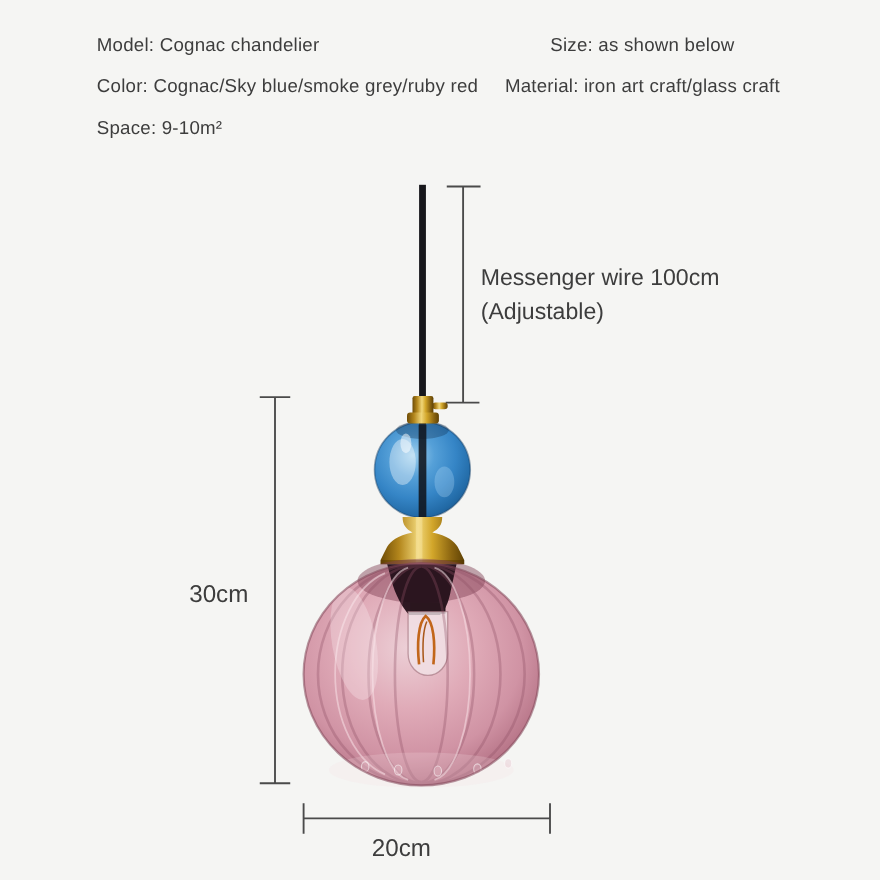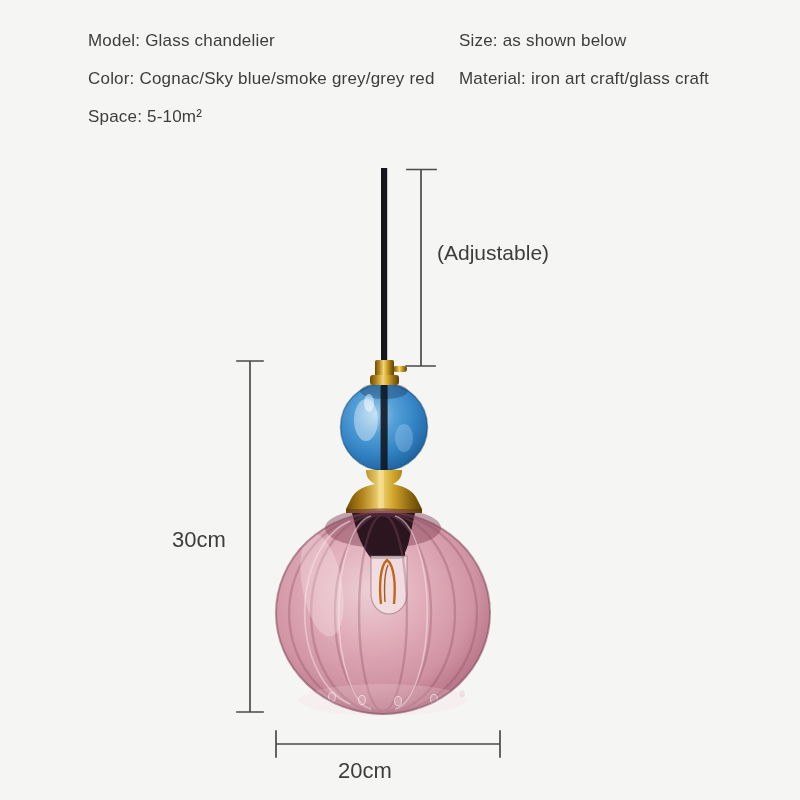--- a/index.html
+++ b/index.html
@@ -13,21 +13,21 @@
     color: var(--text, #3d3d3d);
   }
   .specs {
     position: absolute;
     top: 30px;
     display: flex;
     flex-direction: column;
     gap: 16px;
   }
   .specs-left  { left: 88px; }
-  .specs-right { left: 459px; }
+  .specs-right { left: 459px; align-items: center; }
   .spec {
     font-size: 17px;
     line-height: 22px;
     white-space: nowrap;
     letter-spacing: 0.2px;
   }
   .lamp-svg {
     position: absolute;
     left: 0; top: 0;
     width: 800px; height: 800px;
@@ -53,23 +53,23 @@
   }
   .dim-height { left: 172px; top: 527px; }
   .dim-width  { left: 338px; top: 758px; width: 100px; text-align: left; }
 </style>
 </head>
 <body>
 
 <div class="canvas">
 
   <div class="specs specs-left">
-    <div class="spec">Model: Glass chandelier</div>
-    <div class="spec">Color: Cognac/Sky blue/smoke grey/grey red</div>
-    <div class="spec">Space: 5-10m²</div>
+    <div class="spec">Model: Cognac chandelier</div>
+    <div class="spec">Color: Cognac/Sky blue/smoke grey/ruby red</div>
+    <div class="spec">Space: 9-10m²</div>
   </div>
 
   <div class="specs specs-right">
     <div class="spec">Size: as shown below</div>
     <div class="spec">Material: iron art craft/glass craft</div>
   </div>
 
   <svg class="lamp-svg" viewBox="0 0 800 800" xmlns="http://www.w3.org/2000/svg">
     <defs>
       <radialGradient id="ballGrad" cx="40%" cy="35%" r="75%">
@@ -179,20 +179,21 @@
           <ellipse cx="462" cy="694" rx="3.2" ry="4.2"></ellipse>
         </g>
 
         <ellipse cx="322" cy="585" rx="20" ry="52" fill="rgba(252,238,242,0.30)" transform="rotate(-10 322 585)"></ellipse>
         <ellipse cx="383" cy="613" rx="107" ry="101" fill="none" stroke="rgba(130,70,88,0.55)" stroke-width="2"></ellipse>
       </g>
     </g>
   </svg>
 
   <div class="wire-note">
+    <div>Messenger wire 100cm</div>
     <div>(Adjustable)</div>
   </div>
 
   <div class="dim-label dim-height">30cm</div>
 
   <div class="dim-label dim-width">20cm</div>
 
 </div>
 
 </body></html>

